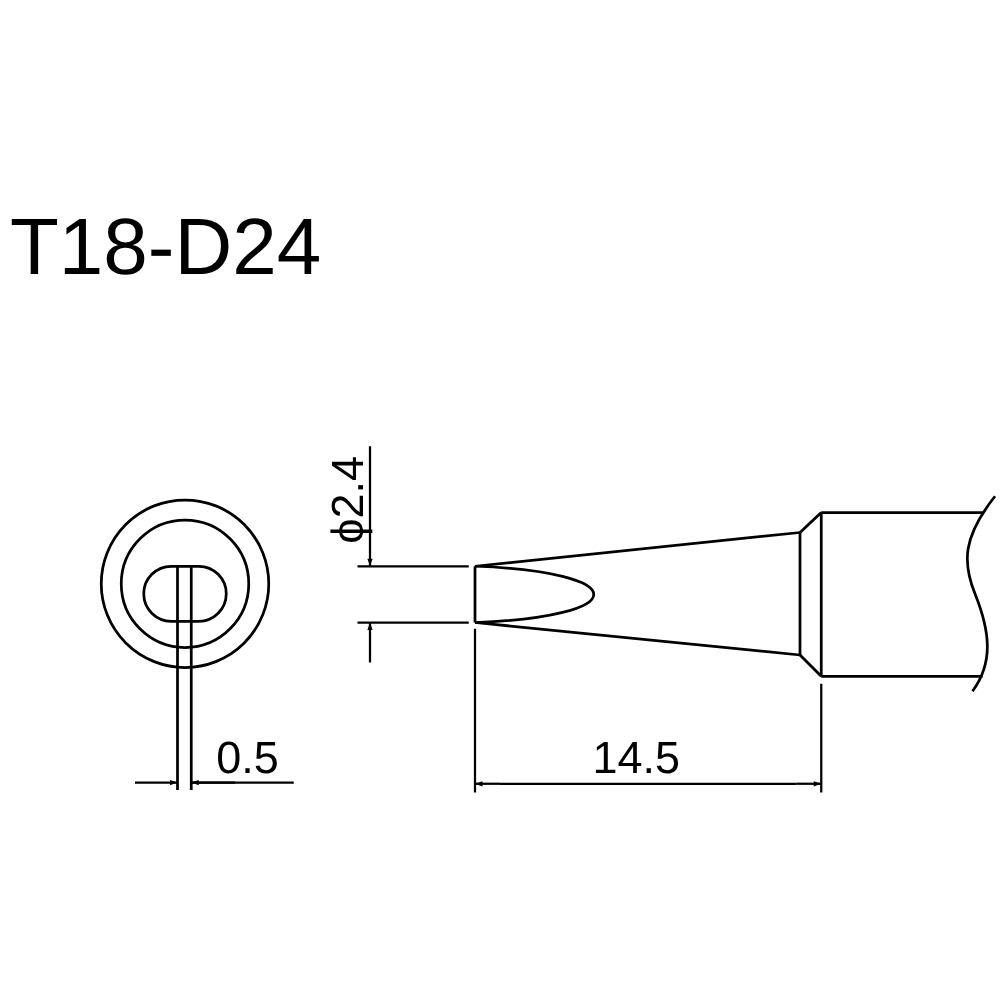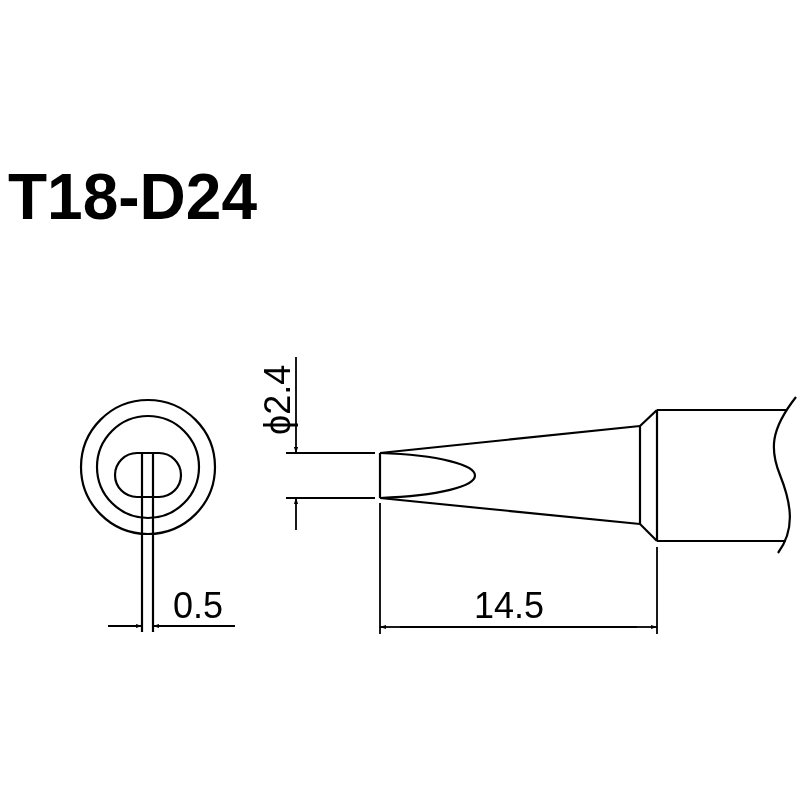--- a/index.html
+++ b/index.html
@@ -1,20 +1,20 @@
 <!DOCTYPE html>
 <html><head>
   <meta charset="utf-8">
   <style>
     html, body { margin: 0; padding: 0; background: #ffffff; }
     body { width: 800px; height: 800px; position: relative; overflow: hidden; }
     .title {
       position: absolute; left: 8px; top: 165px;
       font-family: "Liberation Sans", sans-serif;
-      font-size: 64px; font-weight: 700; color: #000;
+      font-size: 64px; font-weight: 400; color: #000;
       letter-spacing: 0px; line-height: 1;
     }
     svg { position: absolute; left: 0; top: 0; }
     .dimtext {
       font-family: "Liberation Sans", sans-serif;
       font-size: 36px; fill: #000;
     }
   </style>
 </head>
 <body>

